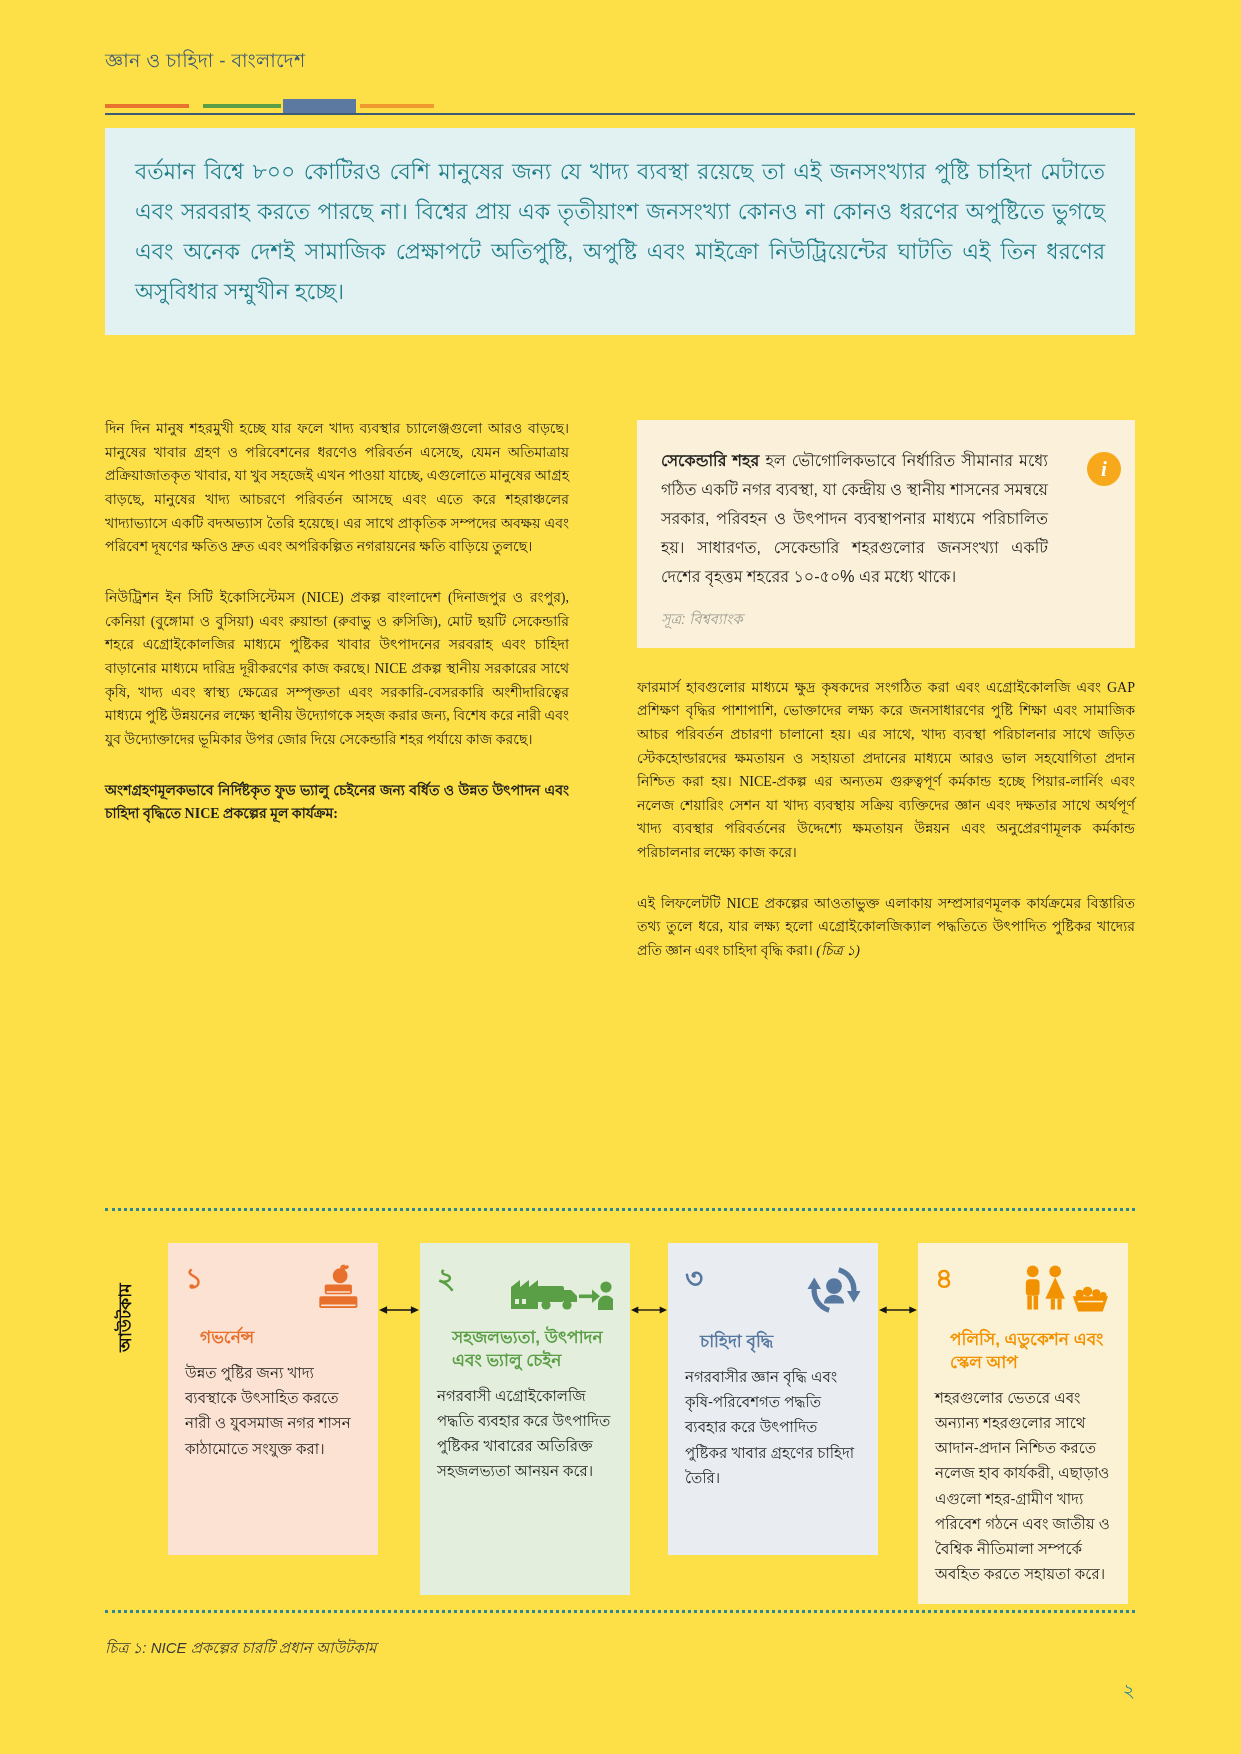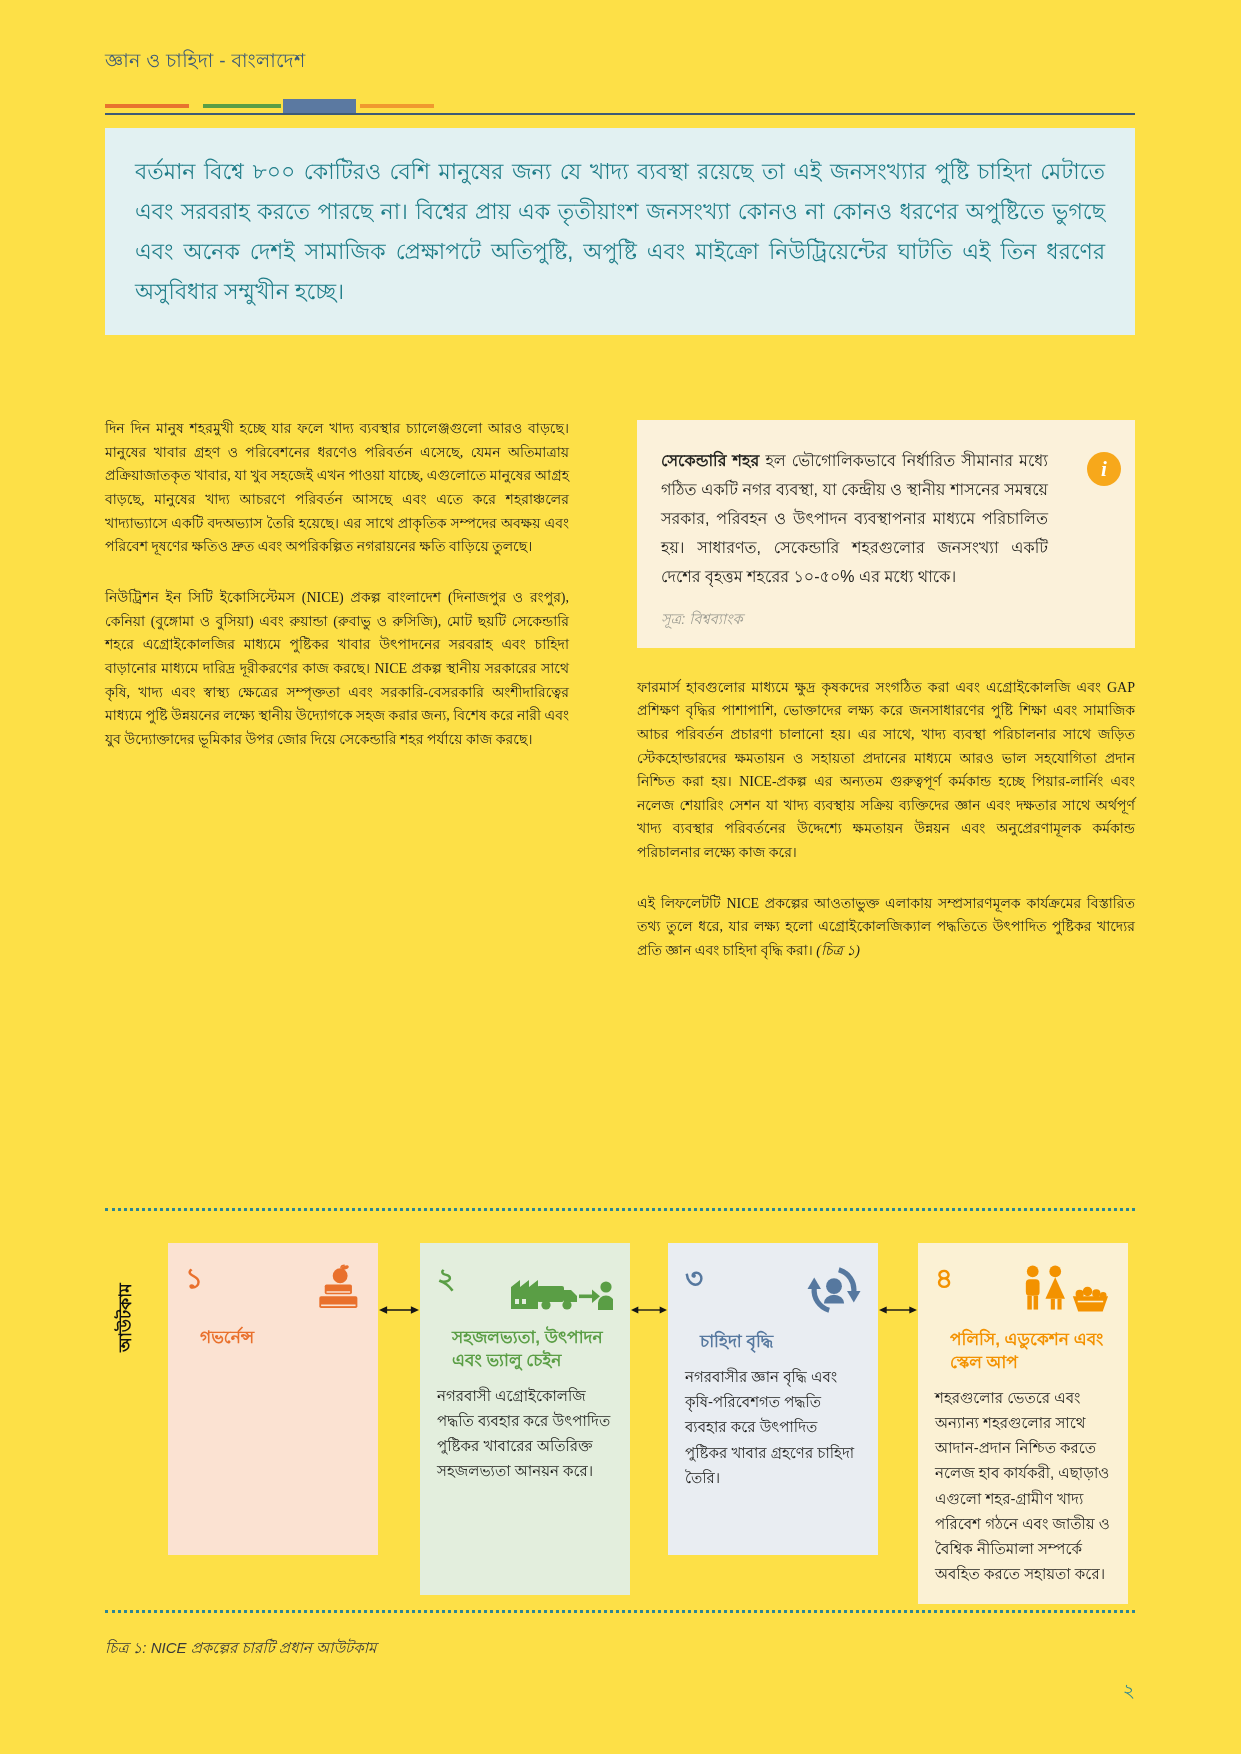--- a/index.html
+++ b/index.html
@@ -78,20 +78,21 @@
   <div class="hbar hbar-o2"></div>
   <div class="header-rule"></div>
 
   <div class="intro">
     <p>বর্তমান বিশ্বে ৮০০ কোটিরও বেশি মানুষের জন্য যে খাদ্য ব্যবস্থা রয়েছে তা এই জনসংখ্যার পুষ্টি চাহিদা মেটাতে এবং সরবরাহ করতে পারছে না। বিশ্বের প্রায় এক তৃতীয়াংশ জনসংখ্যা কোনও না কোনও ধরণের অপুষ্টিতে ভুগছে এবং অনেক দেশই সামাজিক প্রেক্ষাপটে অতিপুষ্টি, অপুষ্টি এবং মাইক্রো নিউট্রিয়েন্টের ঘাটতি এই তিন ধরণের অসুবিধার সম্মুখীন হচ্ছে।</p>
   </div>
 
   <div class="col col-left">
     <p class="body">দিন দিন মানুষ শহরমুখী হচ্ছে যার ফলে খাদ্য ব্যবস্থার চ্যালেঞ্জগুলো আরও বাড়ছে। মানুষের খাবার গ্রহণ ও পরিবেশনের ধরণেও পরিবর্তন এসেছে, যেমন অতিমাত্রায় প্রক্রিয়াজাতকৃত খাবার, যা খুব সহজেই এখন পাওয়া যাচ্ছে, এগুলোতে মানুষের আগ্রহ বাড়ছে, মানুষের খাদ্য আচরণে পরিবর্তন আসছে এবং এতে করে শহরাঞ্চলের খাদ্যাভ্যাসে একটি বদঅভ্যাস তৈরি হয়েছে। এর সাথে প্রাকৃতিক সম্পদের অবক্ষয় এবং পরিবেশ দূষণের ক্ষতিও দ্রুত এবং অপরিকল্পিত নগরায়নের ক্ষতি বাড়িয়ে তুলছে।</p>
     <p class="body">নিউট্রিশন ইন সিটি ইকোসিস্টেমস (NICE) প্রকল্প বাংলাদেশ (দিনাজপুর ও রংপুর), কেনিয়া (বুঙ্গোমা ও বুসিয়া) এবং রুয়ান্ডা (রুবাভু ও রুসিজি), মোট ছয়টি সেকেন্ডারি শহরে এগ্রোইকোলজির মাধ্যমে পুষ্টিকর খাবার উৎপাদনের সরবরাহ এবং চাহিদা বাড়ানোর মাধ্যমে দারিদ্র দূরীকরণের কাজ করছে। NICE প্রকল্প স্থানীয় সরকারের সাথে কৃষি, খাদ্য এবং স্বাস্থ্য ক্ষেত্রের সম্পৃক্ততা এবং সরকারি-বেসরকারি অংশীদারিত্বের মাধ্যমে পুষ্টি উন্নয়নের লক্ষ্যে স্থানীয় উদ্যোগকে সহজ করার জন্য, বিশেষ করে নারী এবং যুব উদ্যোক্তাদের ভূমিকার উপর জোর দিয়ে সেকেন্ডারি শহর পর্যায়ে কাজ করছে।</p>
+    <p class="body bold">অংশগ্রহণমূলকভাবে নির্দিষ্টকৃত ফুড ভ্যালু চেইনের জন্য বর্ধিত ও উন্নত উৎপাদন এবং চাহিদা বৃদ্ধিতে NICE প্রকল্পের মূল কার্যক্রম:</p>
   </div>
 
   <div class="col col-right">
     <div class="info-box">
       <p class="txt"><span class="lead">সেকেন্ডারি শহর</span><span> হল ভৌগোলিকভাবে নির্ধারিত সীমানার মধ্যে গঠিত একটি নগর ব্যবস্থা, যা কেন্দ্রীয় ও স্থানীয় শাসনের সমন্বয়ে সরকার, পরিবহন ও উৎপাদন ব্যবস্থাপনার মাধ্যমে পরিচালিত হয়। সাধারণত, সেকেন্ডারি শহরগুলোর জনসংখ্যা একটি দেশের বৃহত্তম শহরের ১০-৫০% এর মধ্যে থাকে।</span></p>
       <p class="src">সূত্র: বিশ্বব্যাংক</p>
       <div class="info-icon">i</div>
     </div>
     <p class="body">ফারমার্স হাবগুলোর মাধ্যমে ক্ষুদ্র কৃষকদের সংগঠিত করা এবং এগ্রোইকোলজি এবং GAP প্রশিক্ষণ বৃদ্ধির পাশাপাশি, ভোক্তাদের লক্ষ্য করে জনসাধারণের পুষ্টি শিক্ষা এবং সামাজিক আচর পরিবর্তন প্রচারণা চালানো হয়। এর সাথে, খাদ্য ব্যবস্থা পরিচালনার সাথে জড়িত স্টেকহোল্ডারদের ক্ষমতায়ন ও সহায়তা প্রদানের মাধ্যমে আরও ভাল সহযোগিতা প্রদান নিশ্চিত করা হয়। NICE-প্রকল্প এর অন্যতম গুরুত্বপূর্ণ কর্মকান্ড হচ্ছে পিয়ার-লার্নিং এবং নলেজ শেয়ারিং সেশন যা খাদ্য ব্যবস্থায় সক্রিয় ব্যক্তিদের জ্ঞান এবং দক্ষতার সাথে অর্থপূর্ণ খাদ্য ব্যবস্থার পরিবর্তনের উদ্দেশ্যে ক্ষমতায়ন উন্নয়ন এবং অনুপ্রেরণামূলক কর্মকান্ড পরিচালনার লক্ষ্যে কাজ করে।</p>
     <p class="body"><span>এই লিফলেটটি NICE প্রকল্পের আওতাভুক্ত এলাকায় সম্প্রসারণমূলক কার্যক্রমের বিস্তারিত তথ্য তুলে ধরে, যার লক্ষ্য হলো এগ্রোইকোলজিক্যাল পদ্ধতিতে উৎপাদিত পুষ্টিকর খাদ্যের প্রতি জ্ঞান এবং চাহিদা বৃদ্ধি করা। </span><span class="fig-ref">(চিত্র ১)</span></p>
@@ -111,20 +112,21 @@
             <circle cx="41" cy="13.5" r="8.2"></circle>
             <rect x="24" y="23" width="30" height="11" rx="2"></rect>
             <rect x="18" y="36" width="42" height="13" rx="2"></rect>
           </g>
           <rect x="26" y="30.6" width="26" height="1.6" fill="#fbe2d2"></rect>
           <rect x="20" y="45.2" width="38" height="1.8" fill="#fbe2d2"></rect>
         </svg>
       </span>
     </div>
     <div class="ob-title">গভর্নেন্স</div>
+    <p class="ob-body">উন্নত পুষ্টির জন্য খাদ্য ব্যবস্থাকে উৎসাহিত করতে নারী ও যুবসমাজ নগর শাসন কাঠামোতে সংযুক্ত করা।</p>
   </div>
 
   <div class="ob ob2">
     <div class="ob-head">
       <div class="ob-num">২</div>
       <span>
         <svg width="104" height="50" viewBox="0 0 104 50">
           <g fill="#5a9e45">
             <path d="M2 46 V24 l9 -7 v7 l9 -7 v7 l9 -7 v29 z"></path>
             <rect x="28" y="23" width="27" height="16" rx="2"></rect>

